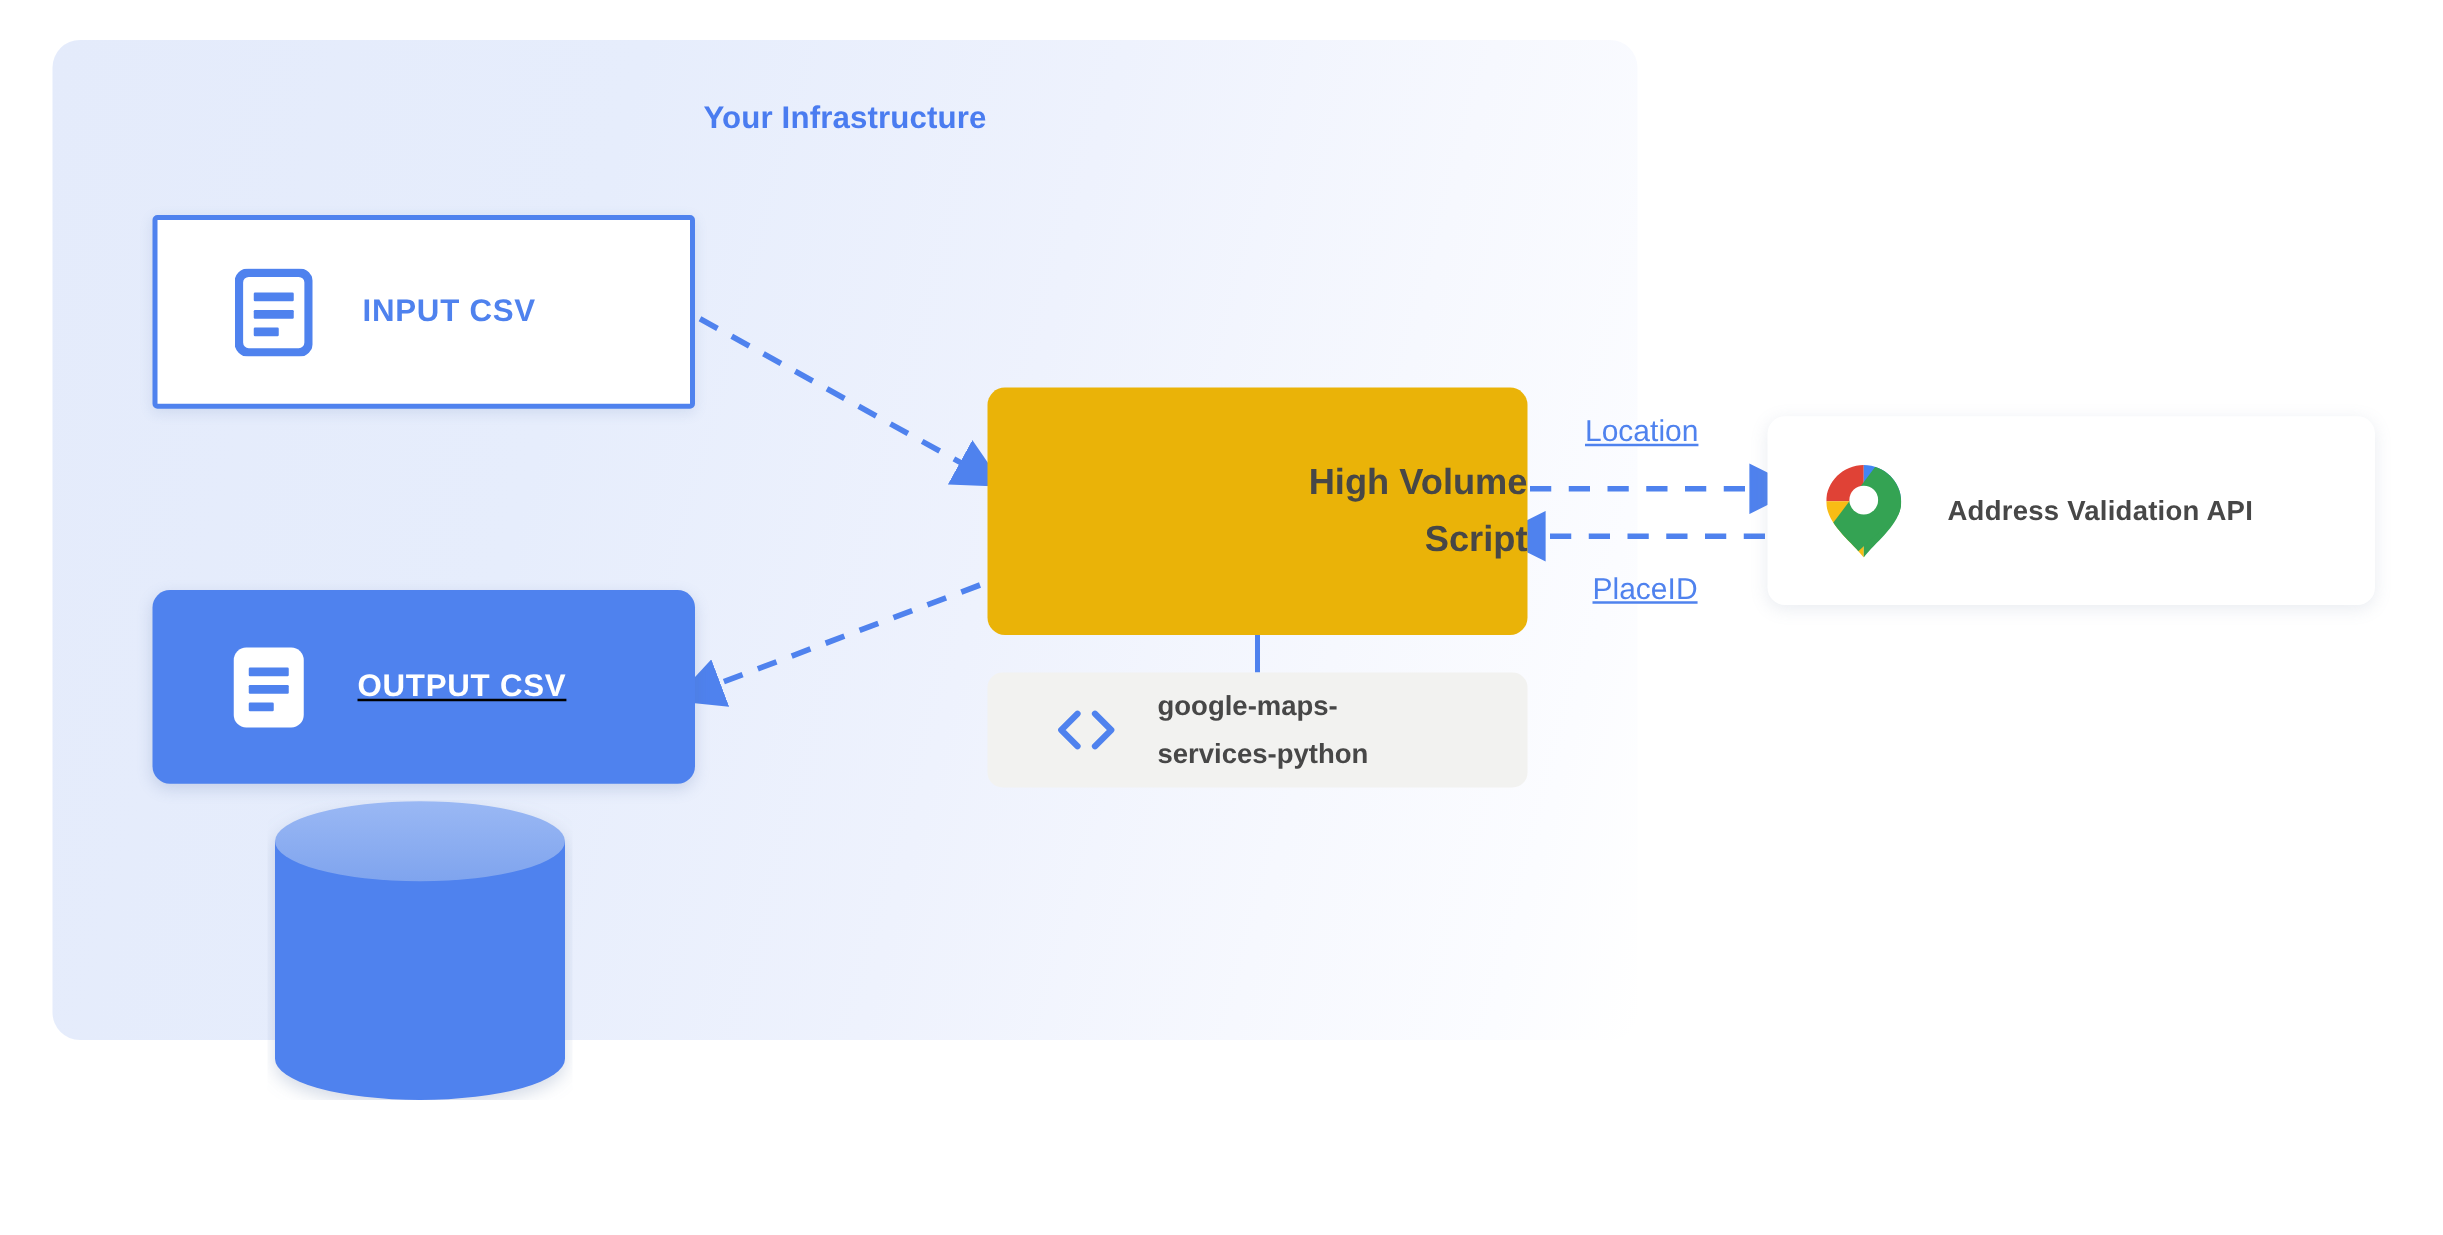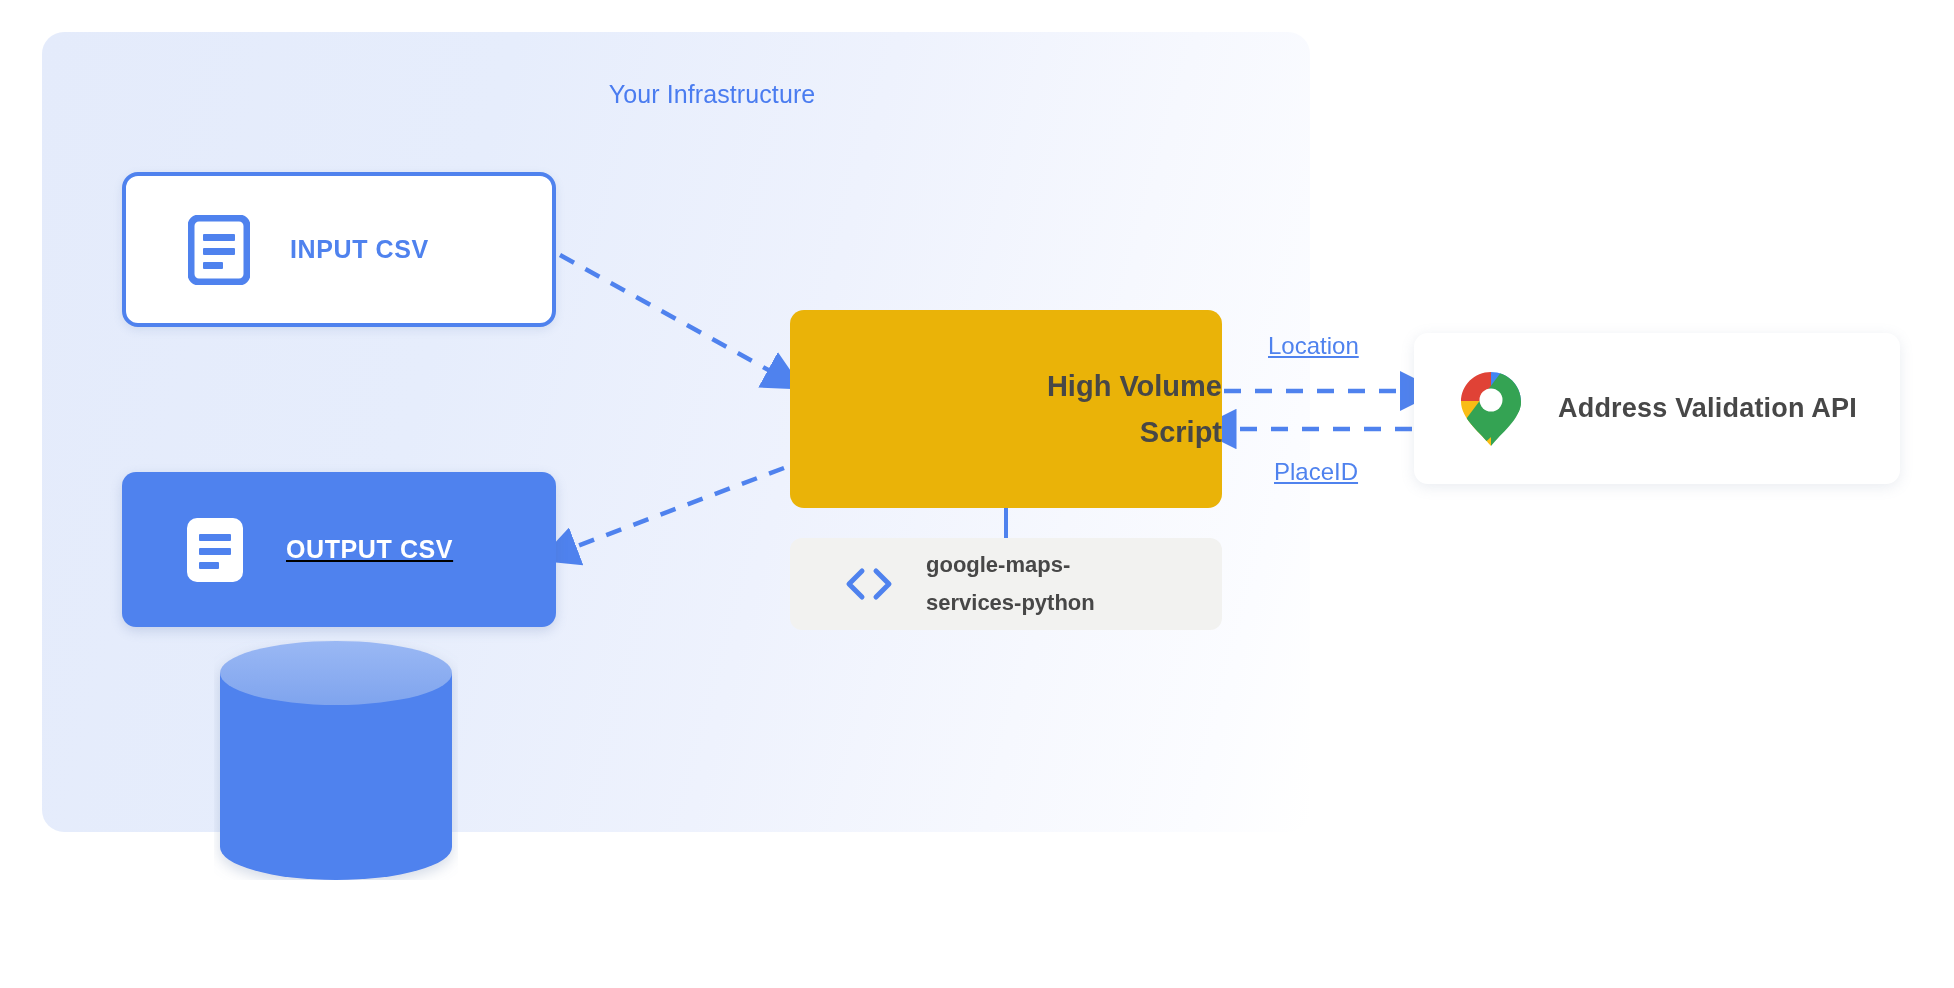--- a/index.html
+++ b/index.html
@@ -35,44 +35,43 @@
         #fbfcff 92%,
         #ffffff 100%);
   }
   #infra-title {
     position: absolute;
     left: 0;
     top: 48px;
     width: 100%;
     text-align: center;
     font-size: 25px;
-    font-weight: normal;
+    font-weight: bold;
     color: #4a7cf0;
     letter-spacing: .1px;
-    padding-left: 36px;
   }
 
   
   .card {
     position: absolute;
     box-sizing: border-box;
     border-radius: 14px;
     display: flex;
     align-items: center;
   }
 
   
   #input-csv-card {
     left: 122px;
     top: 172px;
     width: 434px;
     height: 155px;
     background: #ffffff;
     border: 4px solid #4f82ee;
-    border-radius: 16px;
+    border-radius: 4px;
     box-shadow: 0 3px 10px rgba(80,110,170,.14);
     padding-left: 62px;
   }
   #output-csv-card {
     left: 122px;
     top: 472px;
     width: 434px;
     height: 155px;
     background: #4f82ee;
     border-radius: 14px;
@@ -145,21 +144,21 @@
     left: 1414px;
     top: 333px;
     width: 486px;
     height: 151px;
     background: #ffffff;
     border-radius: 14px;
     box-shadow: 0 3px 14px rgba(120,135,165,.16);
     padding-left: 46px;
   }
   #api-label {
-    font-size: 27px;
+    font-size: 22px;
     font-weight: bold;
     color: #474747;
     margin-left: 36px;
     letter-spacing: .2px;
   }
   .pin-icon { width: 62px; height: 76px; flex: 0 0 auto; }
 
   
   .flow-label {
     position: absolute;

